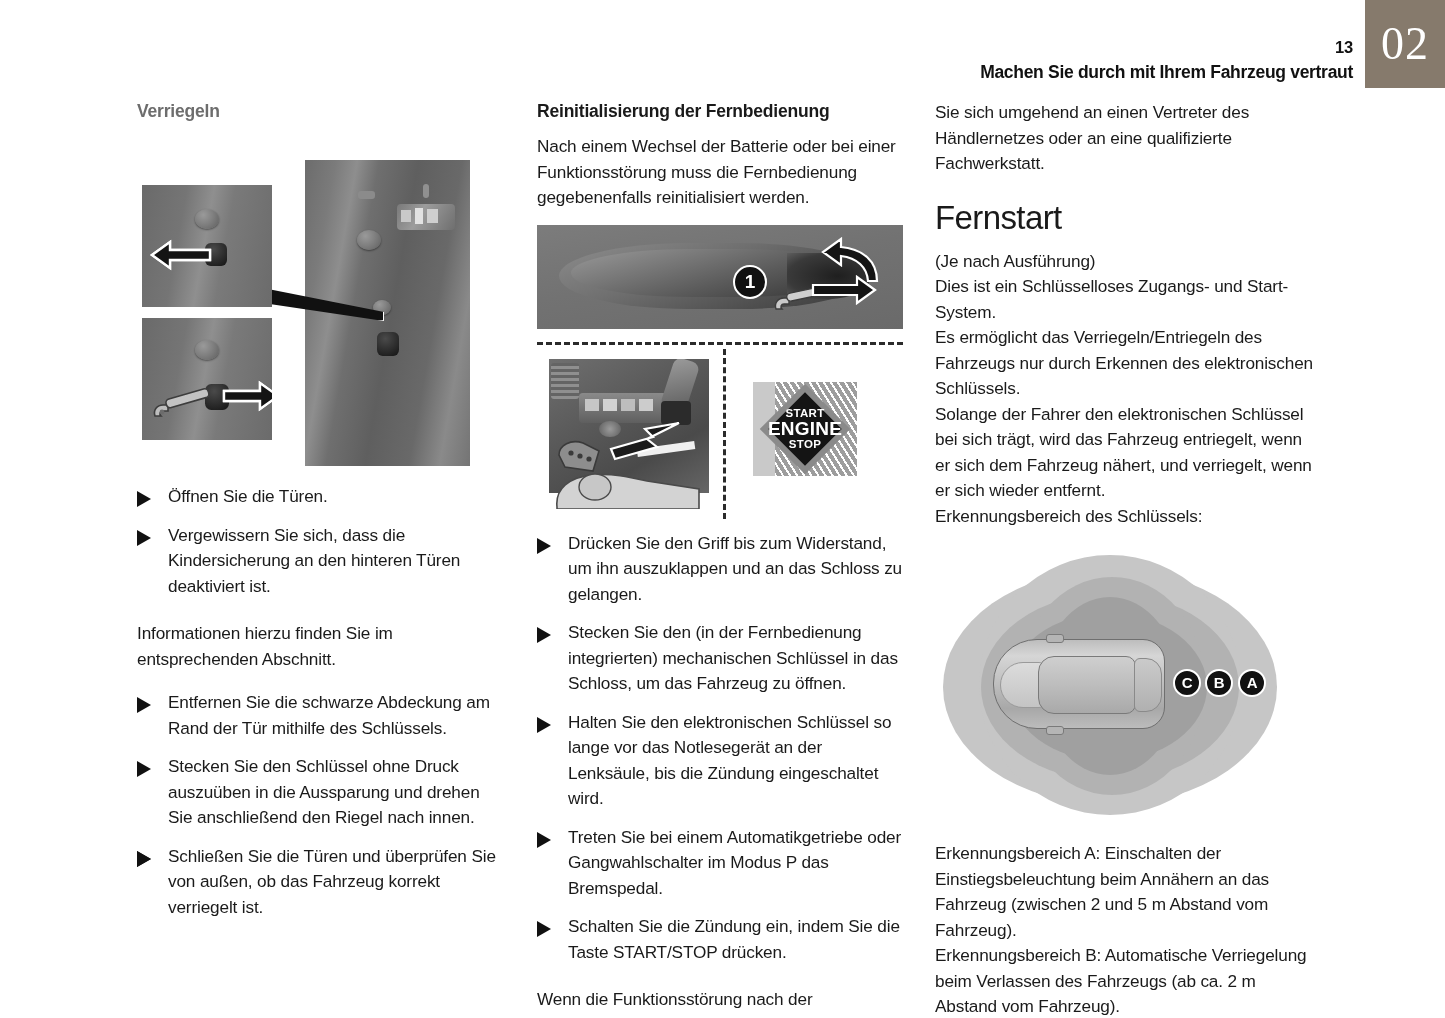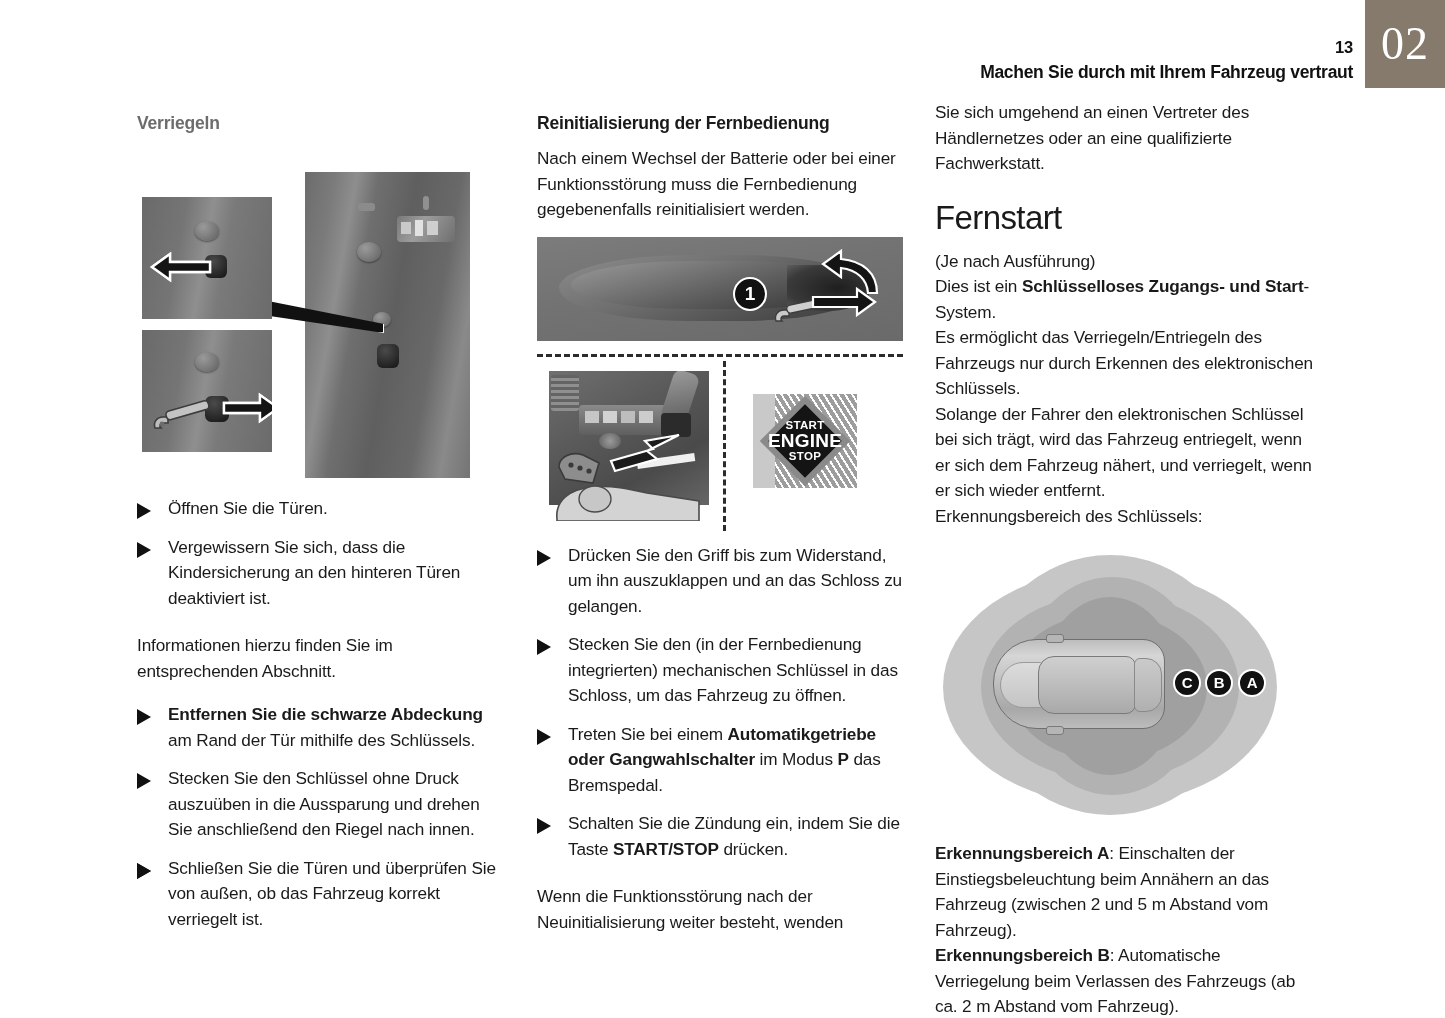--- a/index.html
+++ b/index.html
@@ -62,21 +62,21 @@
     line-height: 25.5px;
     letter-spacing: -0.15px;
   }
   #col-left   { left: 137px;  width: 362px; }
   #col-mid    { left: 537px;  width: 366px; }
   #col-right  { left: 935px;  width: 378px; }
 
   h2.section-head {
     font-size: 17.5px;
     font-weight: bold;
-    margin: 12px 0 12px 0;
+    margin: 0 0 12px 0;
     letter-spacing: -0.2px;
     line-height: 22px;
   }
   h2.continued { color: #6d6d6d; margin-bottom: 26px; }
   h1.big-head {
     font-size: 33px;
     font-weight: normal;
     margin: 22px 0 12px 0;
     letter-spacing: -0.6px;
     line-height: 38px;
@@ -100,21 +100,21 @@
   ul.bullets li:last-child { margin-bottom: 0; }
   ul.bullets li .tri {
     position: absolute;
     left: 0;
     top: 7px;
     width: 0; height: 0;
     border-left: 14px solid #111111;
     border-top: 8.5px solid transparent;
     border-bottom: 8.5px solid transparent;
   }
-  b, strong { font-weight: bold; }
+  b, strong { font-weight: normal; }
 
   
   .fig { position: relative; overflow: hidden; background: #6e6e6e; }
 
   
   #fig-lock-group { position: relative; width: 362px; height: 318px; margin: 0 0 18px 0; }
 
   .door-panel-bg {
     position: absolute;
     background: linear-gradient(100deg,#6c6c6c 0%,#7b7b7b 14%,#8e8e8e 24%,#6f6f6f 34%,#5f5f5f 52%,#696969 72%,#8a8a8a 86%,#747474 100%);
@@ -388,20 +388,21 @@
           <div class="l1">START</div>
           <div class="l2">ENGINE</div>
           <div class="l3">STOP</div>
         </div>
       </div>
     </div>
 
     <ul class="bullets" style="margin-top:22px;">
       <li><span class="tri"></span><span>Drücken Sie den Griff bis zum Widerstand, um ihn auszuklappen und an das Schloss zu gelangen.</span></li>
       <li><span class="tri"></span><span>Stecken Sie den (in der Fernbedienung integrierten) mechanischen Schlüssel in das Schloss, um das Fahrzeug zu öffnen.</span></li>
+      <li><span class="tri"></span><span>Halten Sie den elektronischen Schlüssel so lange vor das Notlesegerät an der Lenksäule, bis die Zündung eingeschaltet wird.</span></li>
       <li>
         <span class="tri"></span>
         <span>Treten Sie bei einem </span><b>Automatikgetriebe oder Gangwahlschalter</b><span> im Modus </span><b>P</b><span> das Bremspedal.</span>
       </li>
       <li>
         <span class="tri"></span>
         <span>Schalten Sie die Zündung ein, indem Sie die Taste </span><b>START/STOP</b><span> drücken.</span>
       </li>
     </ul>
 

